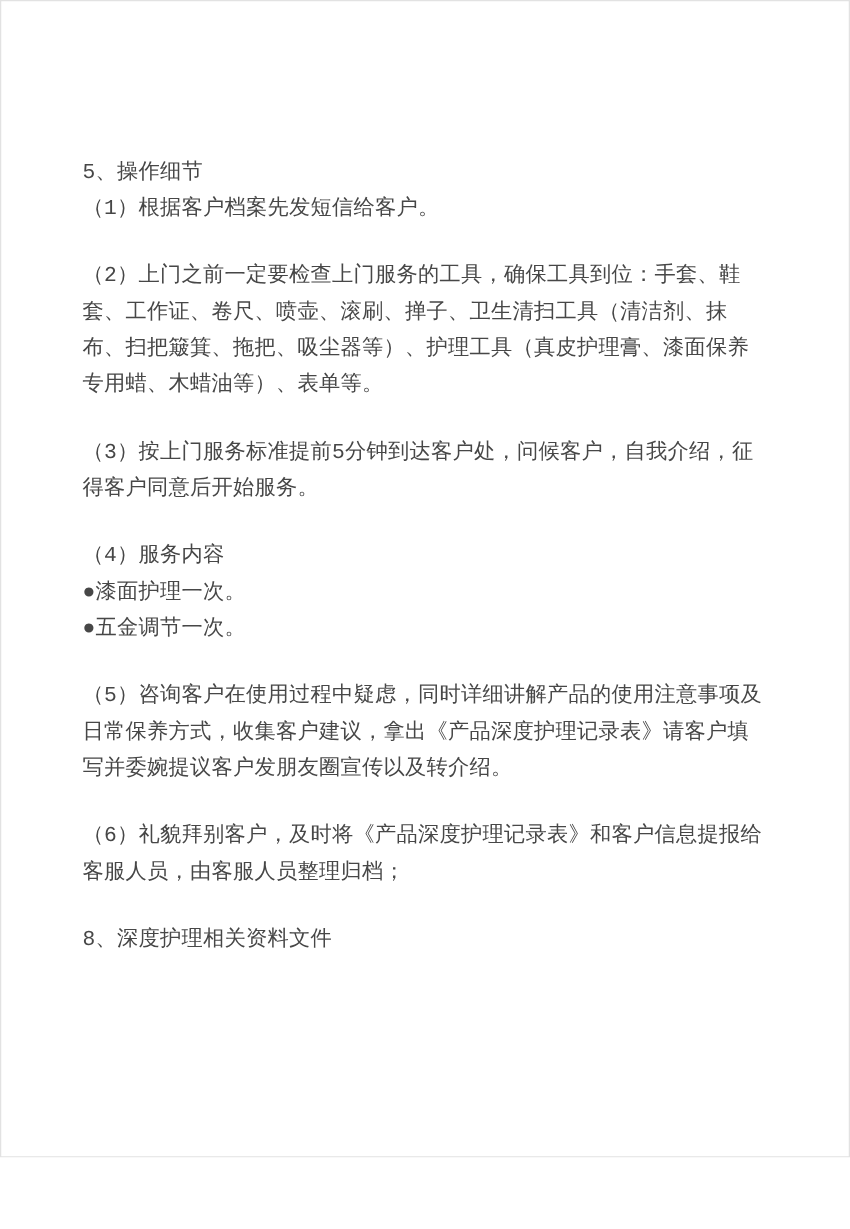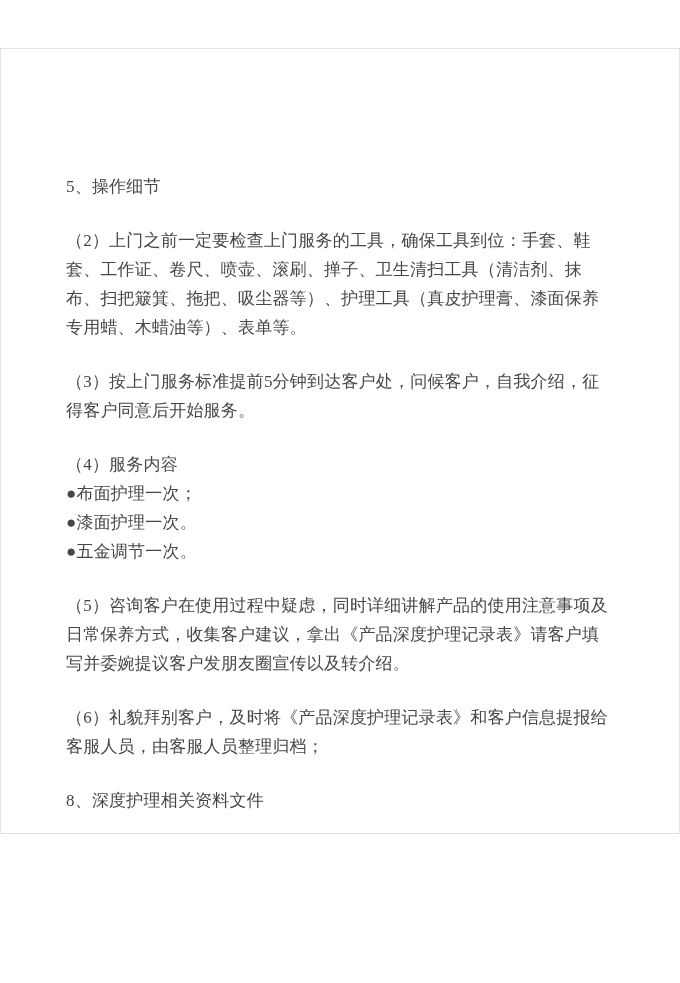--- a/index.html
+++ b/index.html
@@ -3,27 +3,26 @@
 <meta charset="utf-8">
 <style>
   html, body {
     margin: 0;
     padding: 0;
     background: #ffffff;
   }
   .page {
     position: relative;
     width: 680px;
-    height: 786px;
+    height: 926px;
     box-sizing: border-box;
     background: #ffffff;
     border: 1px solid #e2e2e2;
     overflow: hidden;
-    font-family: Liberation Serif, serif;
-    margin-top: 48px;
+    font-family: Liberation Mono, monospace;
   }
   .doc {
     box-sizing: border-box;
     padding: 123px 63px 0 65px;
     color: #474747;
     font-size: 17px;
     line-height: 29px;
     letter-spacing: 0.2px;
   }
   .doc p {
@@ -34,23 +33,23 @@
   .doc p.gap {
     margin-top: 25px;
   }
 </style>
 </head>
 <body>
 
 <div class="page">
   <div class="doc" id="doc-body">
       <p>5、操作细节</p>
+      <p>（1）根据客户档案先发短信给客户。</p>
       <p class="gap">（2）上门之前一定要检查上门服务的工具，确保工具到位：手套、鞋套、工作证、卷尺、喷壶、滚刷、掸子、卫生清扫工具（清洁剂、抹布、扫把簸箕、拖把、吸尘器等）、护理工具（真皮护理膏、漆面保养专用蜡、木蜡油等）、表单等。</p>
       <p class="gap">（3）按上门服务标准提前5分钟到达客户处，问候客户，自我介绍，征得客户同意后开始服务。</p>
       <p class="gap">（4）服务内容</p>
-      <p>●布面护理一次；</p>
       <p>●漆面护理一次。</p>
       <p>●五金调节一次。</p>
       <p class="gap">（5）咨询客户在使用过程中疑虑，同时详细讲解产品的使用注意事项及日常保养方式，收集客户建议，拿出《产品深度护理记录表》请客户填写并委婉提议客户发朋友圈宣传以及转介绍。</p>
       <p class="gap">（6）礼貌拜别客户，及时将《产品深度护理记录表》和客户信息提报给客服人员，由客服人员整理归档；</p>
       <p class="gap">8、深度护理相关资料文件</p>
     </div>
 </div>
 
 </body></html>

